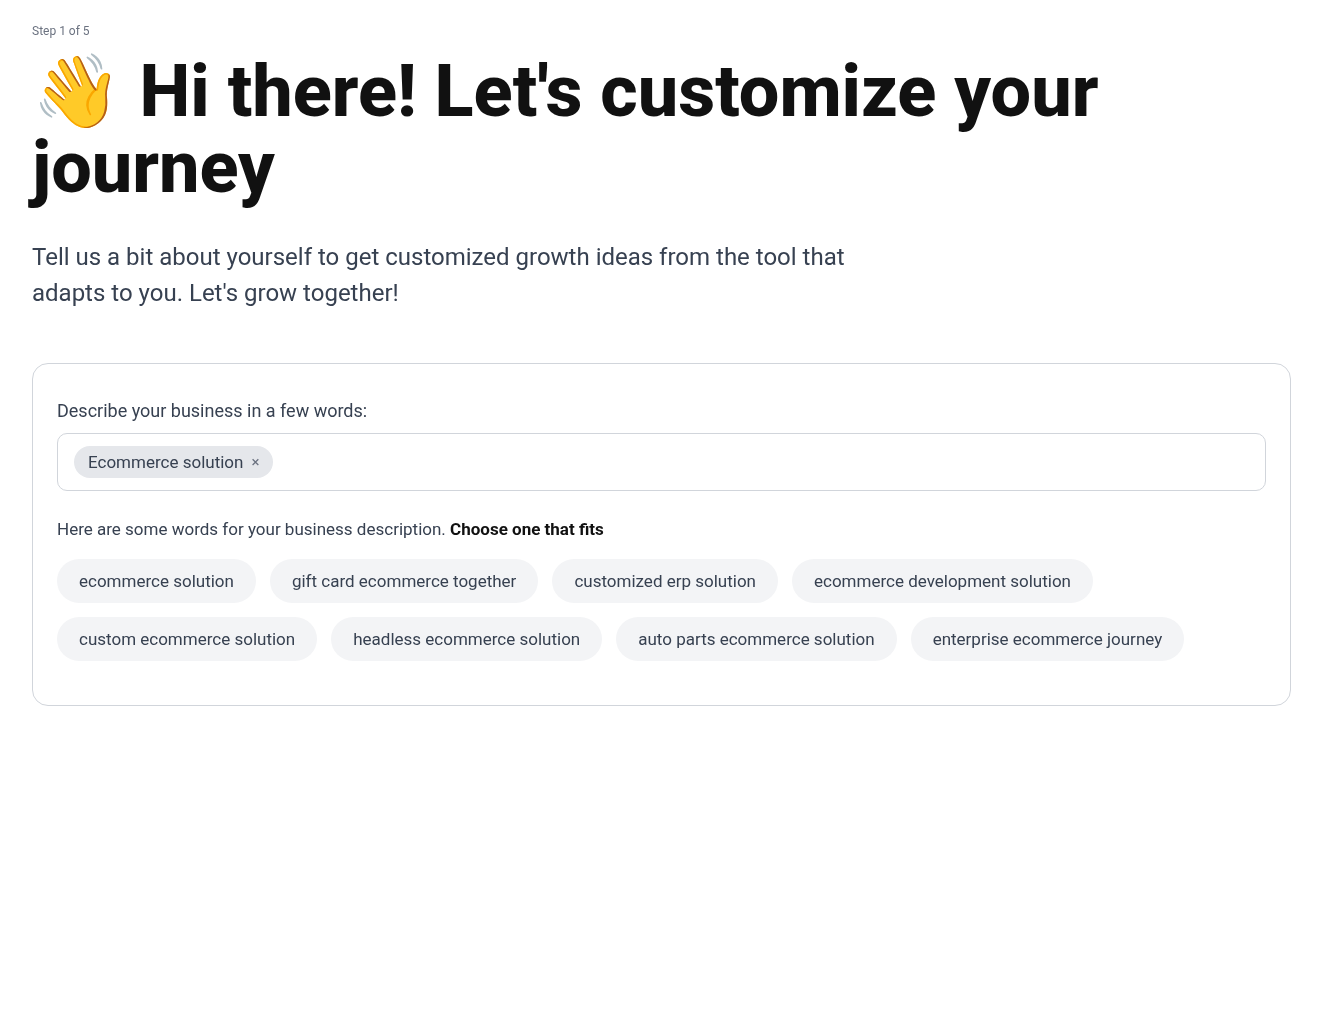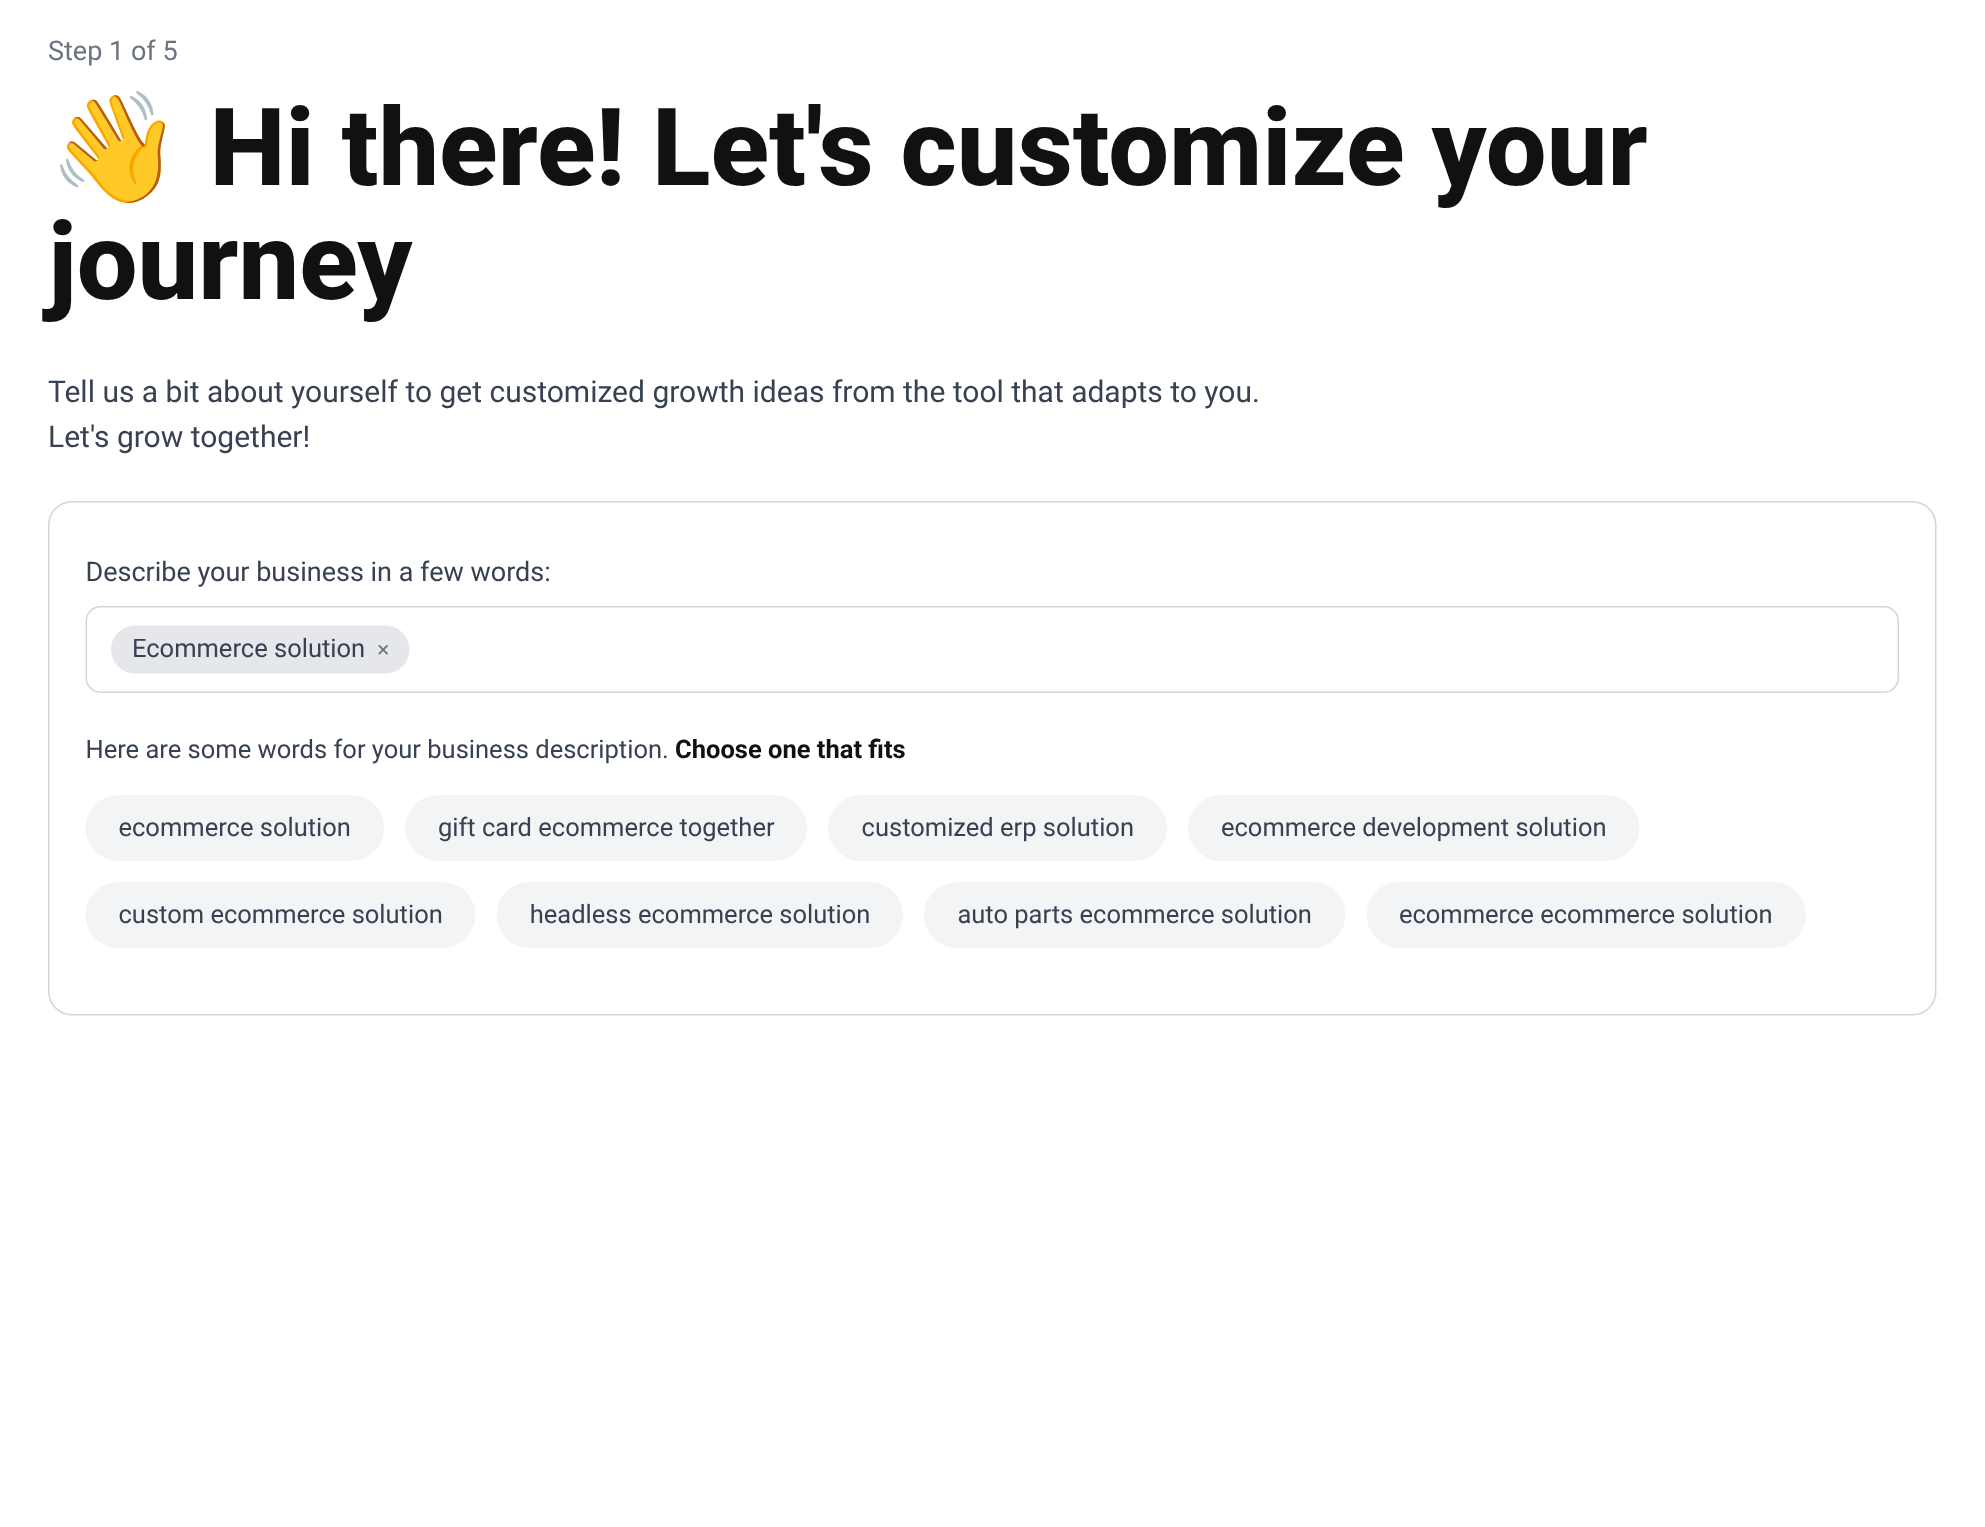--- a/index.html
+++ b/index.html
@@ -11,41 +11,41 @@
     body {
       background: #ffffff;
       font-family: -apple-system, BlinkMacSystemFont, 'Segoe UI', Roboto, Helvetica, Arial, sans-serif;
       color: #1a1a1a;
       width: 1323px;
       min-height: 1018px;
       padding: 24px 32px;
     }
 
     .step-label {
-      font-size: 18px;
+      font-size: 12px;
       color: #6b7280;
       font-weight: 400;
       margin-bottom: 16px;
     }
 
     .page-title {
       font-size: 72px;
       font-weight: 800;
       line-height: 1.05;
       color: #111111;
       margin-bottom: 34px;
       max-width: 1100px;
     }
 
     .page-subtitle {
-      font-size: 20px;
+      font-size: 24px;
       color: #374151;
       line-height: 1.5;
       max-width: 820px;
-      margin-bottom: 28px;
+      margin-bottom: 52px;
     }
 
     .card {
       border: 1.5px solid #d1d5db;
       border-radius: 16px;
       padding: 36px 24px 44px;
       max-width: 1260px;
     }
 
     .field-label {
@@ -142,15 +142,15 @@
   </p>
 
   <div class="suggestions">
   <button class="suggestion-chip">ecommerce solution</button>
       <button class="suggestion-chip">gift card ecommerce together</button>
       <button class="suggestion-chip">customized erp solution</button>
       <button class="suggestion-chip">ecommerce development solution</button>
       <button class="suggestion-chip">custom ecommerce solution</button>
       <button class="suggestion-chip">headless ecommerce solution</button>
       <button class="suggestion-chip">auto parts ecommerce solution</button>
-      <button class="suggestion-chip">ecommerce ecommerce solution</button>
+      <button class="suggestion-chip">enterprise ecommerce journey</button>
     </div>
 </div>
 
 </body></html>

